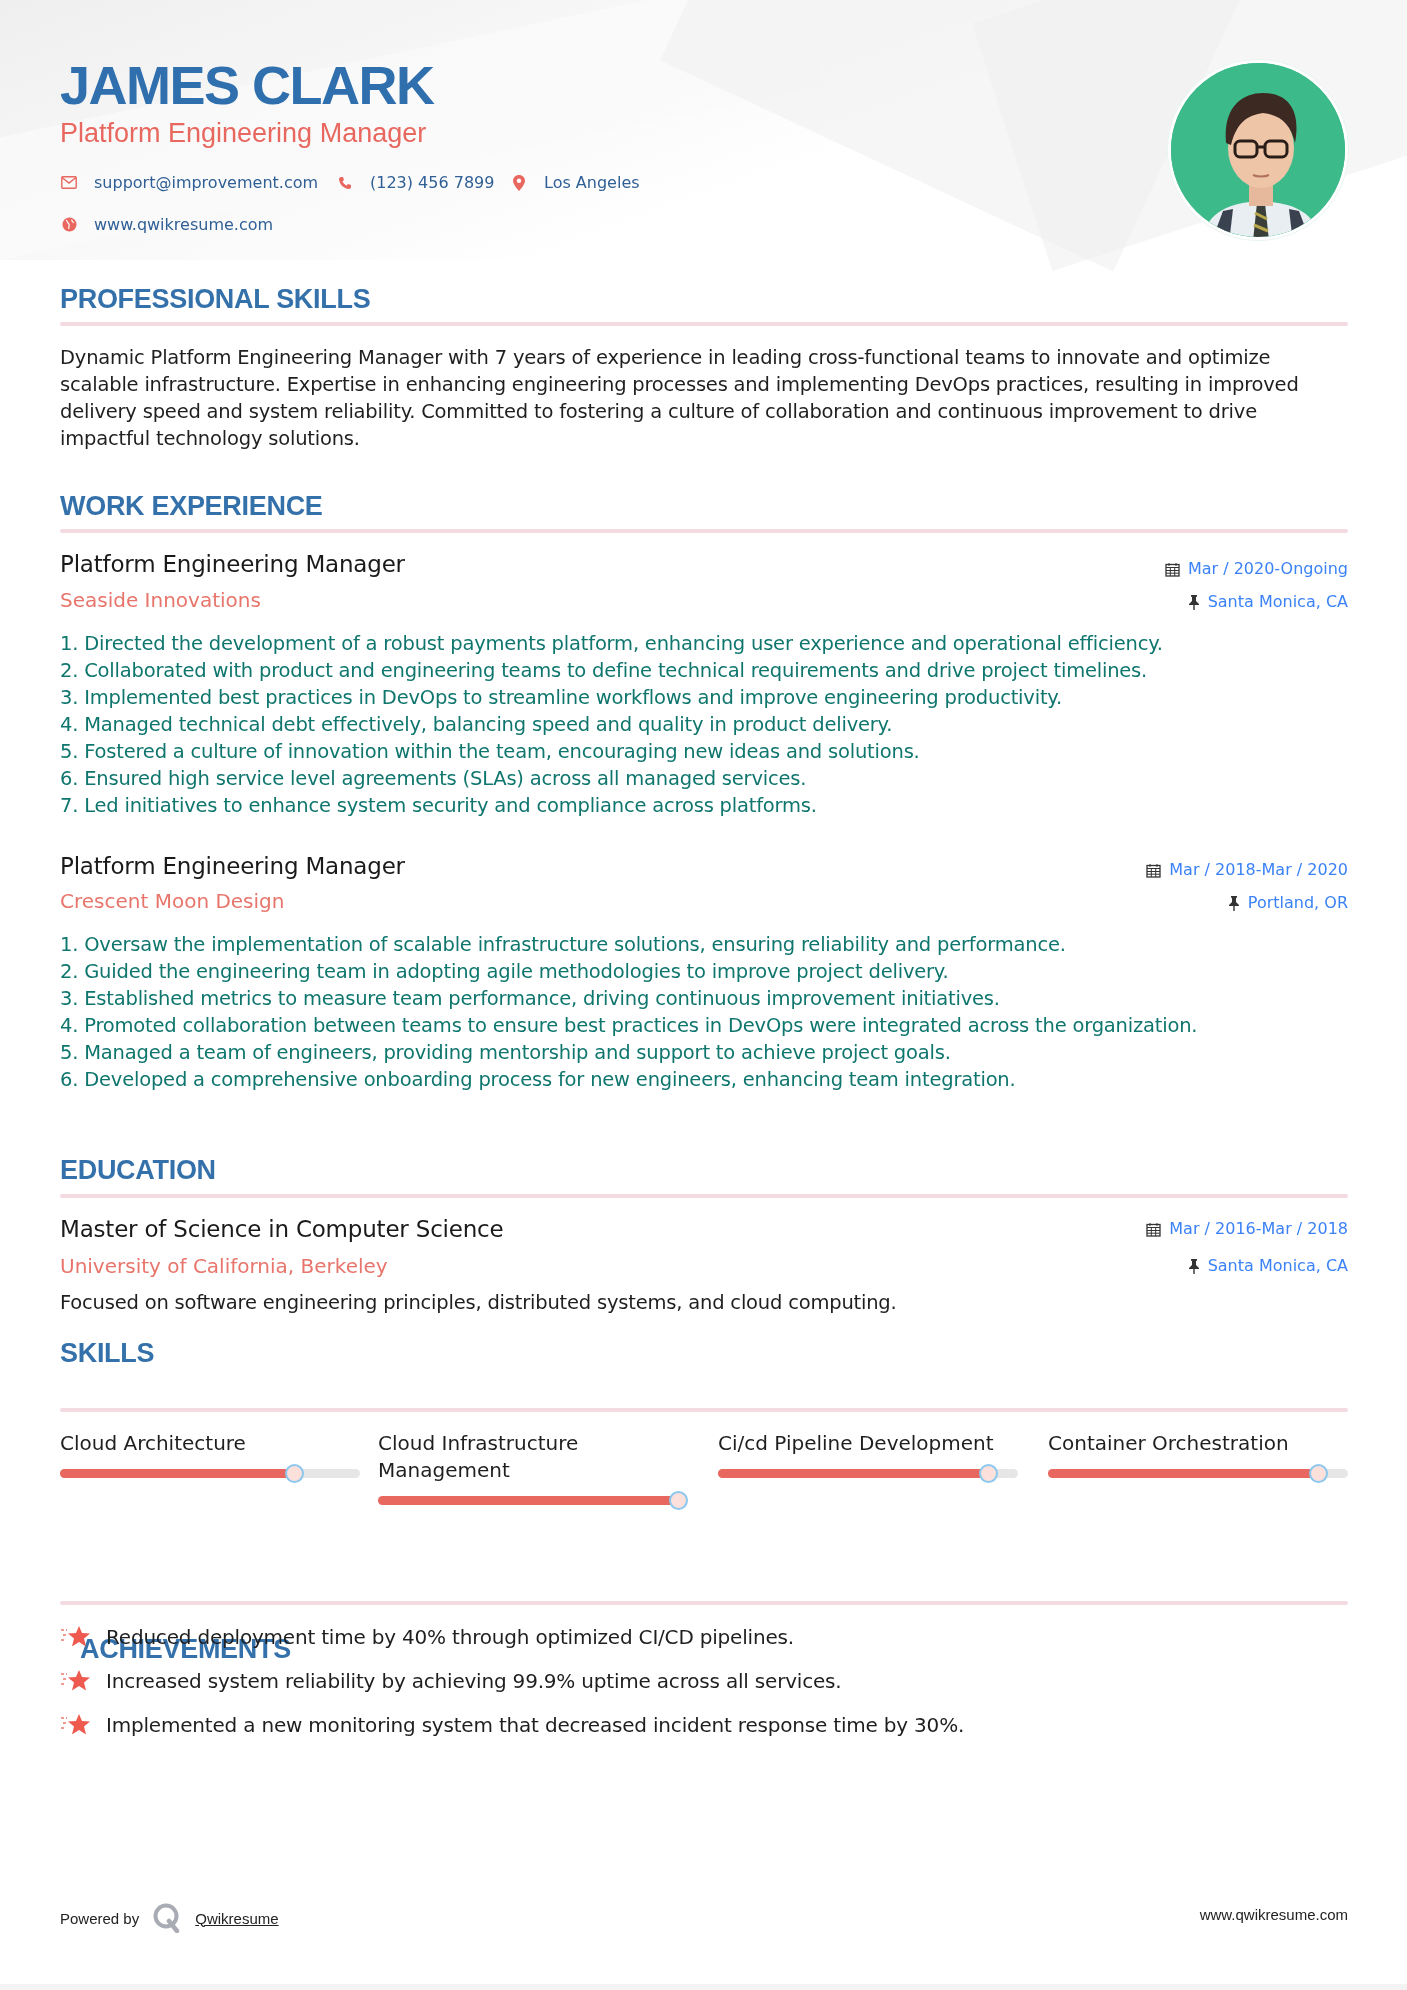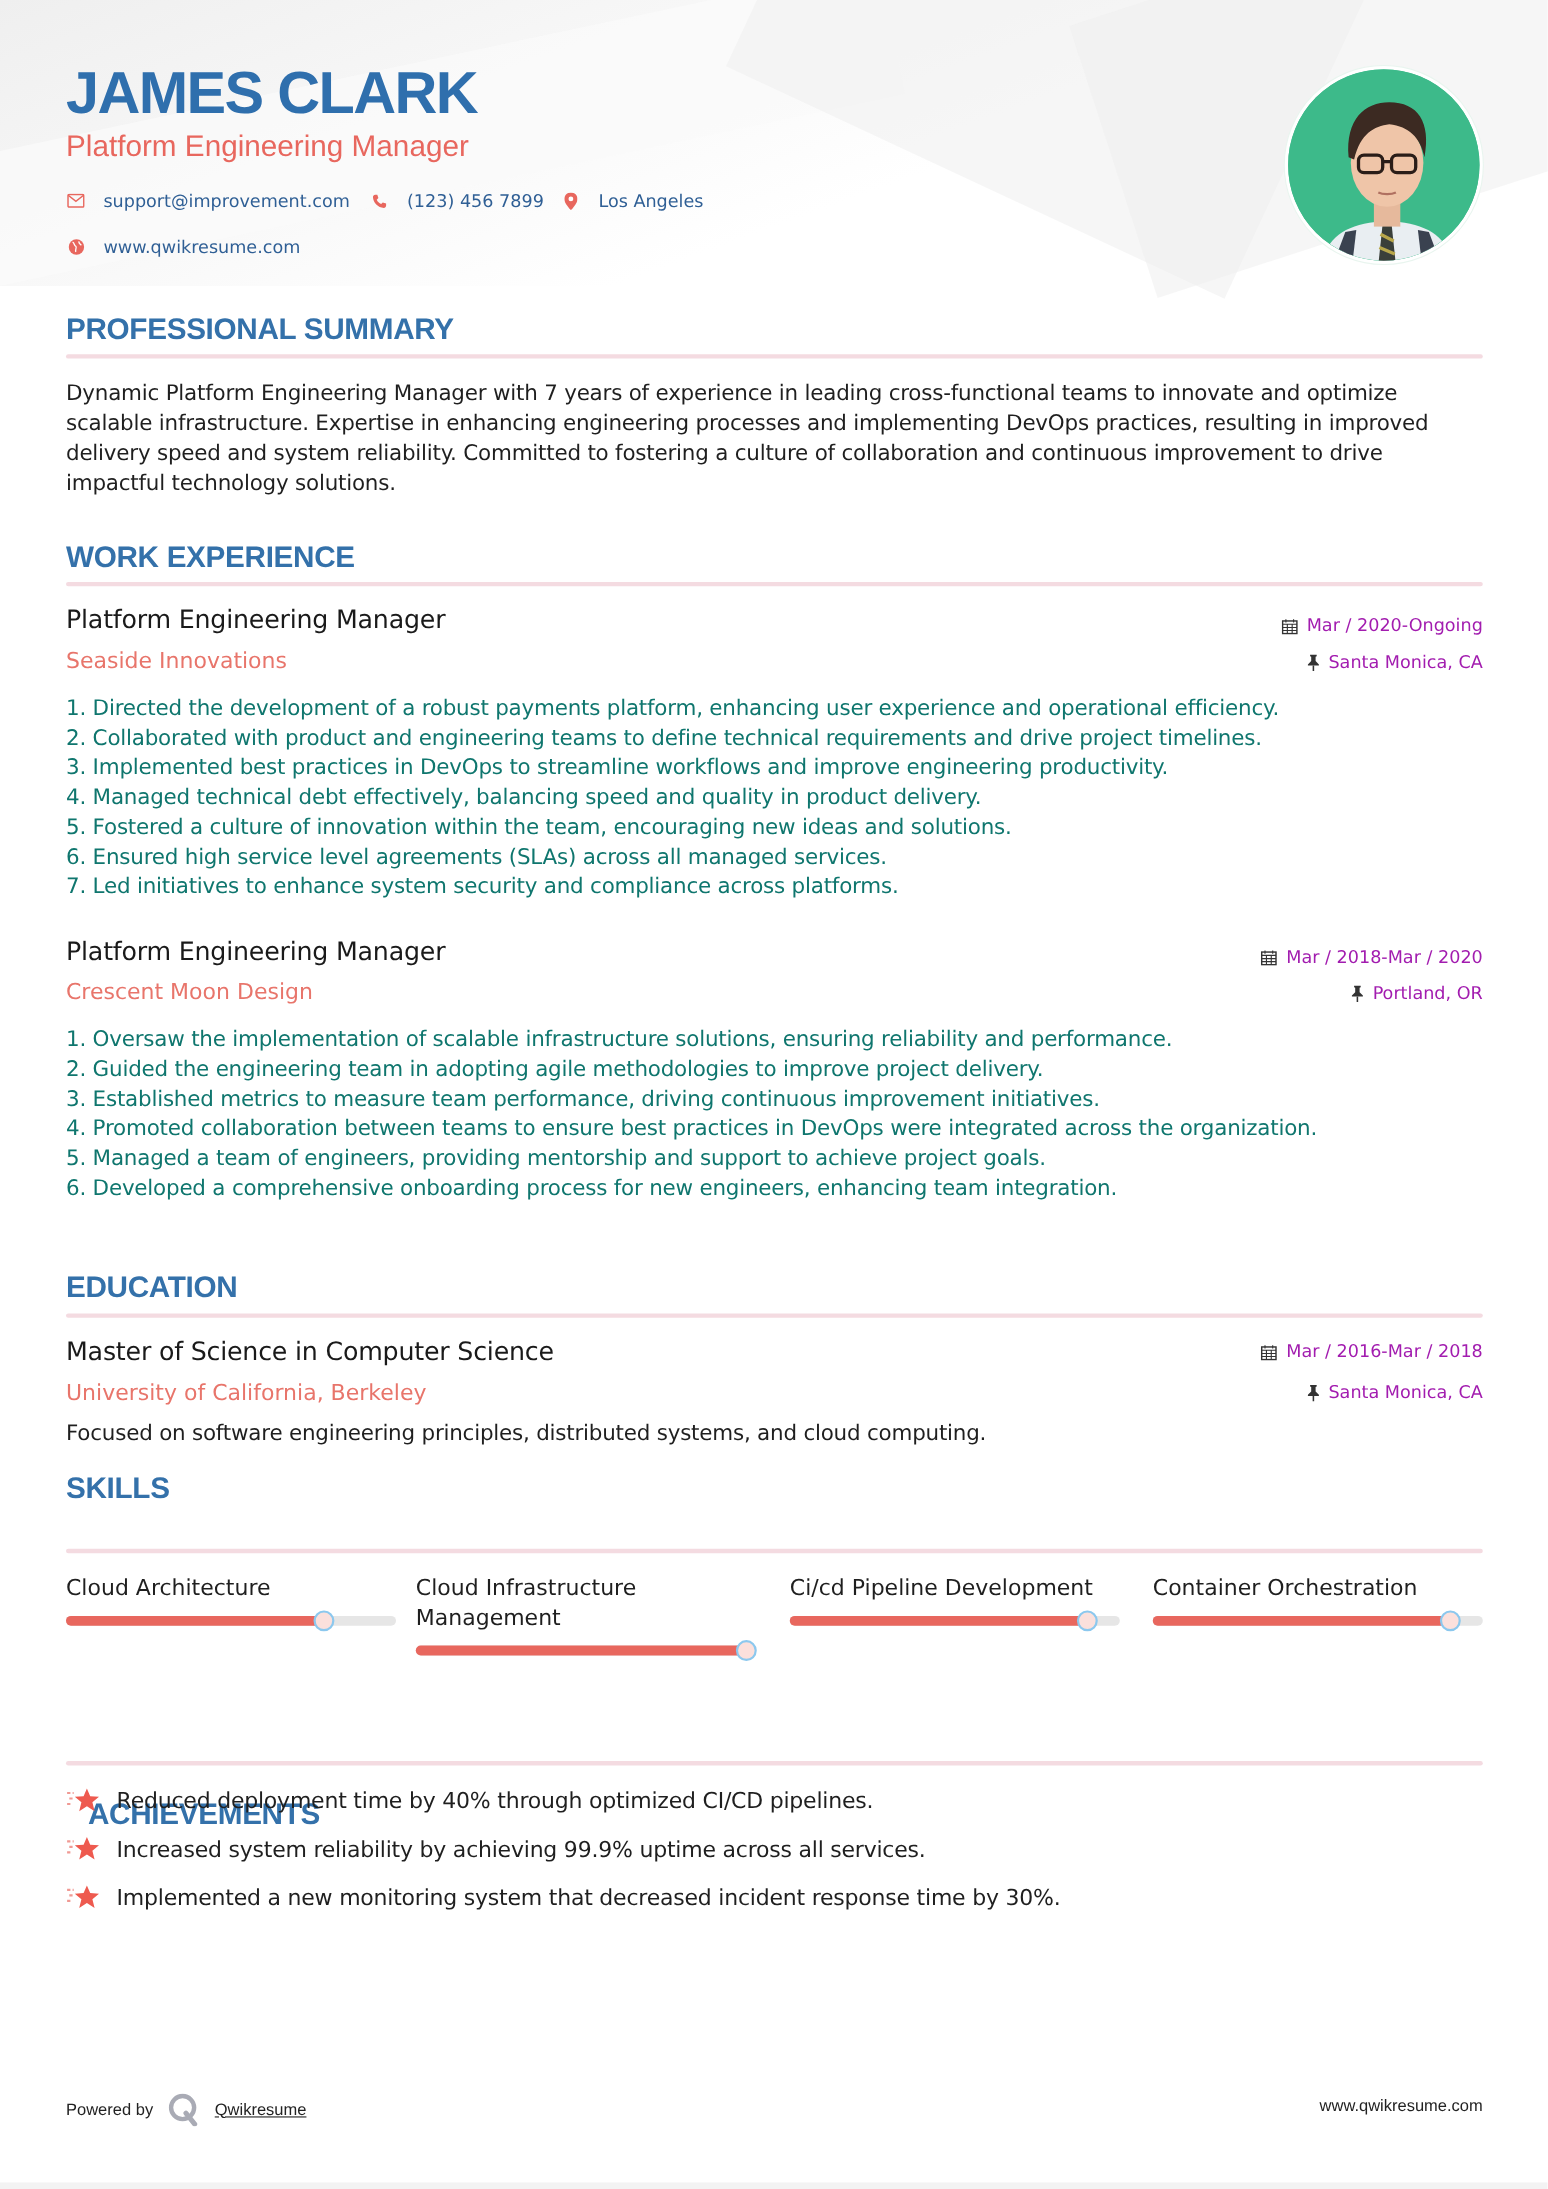--- a/index.html
+++ b/index.html
@@ -32,21 +32,21 @@
             background: #3dba8a; overflow: hidden; border: 3px solid #ffffff; box-shadow: 0 0 0 1px #e9f5ef; }
 
   .sec-h { position: absolute; left: 60px; font-family: "Liberation Sans", sans-serif; font-weight: bold;
            font-size: 27px; color: #3471aa; letter-spacing: -0.3px; line-height: 1; }
   .sec-line { position: absolute; left: 60px; width: 1288px; height: 4px; background: #f4dbe1; border-radius: 2px; }
 
   .para { position: absolute; left: 60px; width: 1290px; font-size: 19.5px; line-height: 27px; color: #1f1f1f; letter-spacing: -0.2px; }
 
   .job-title { position: absolute; left: 60px; font-size: 23px; color: #1a1a1a; line-height: 1; letter-spacing: -0.2px; }
   .job-company { position: absolute; left: 60px; font-size: 20px; color: #e8756b; line-height: 1; }
-  .meta { position: absolute; right: 59px; font-size: 16px; color: #a21caf; display: flex; align-items: center; line-height: 1; }
+  .meta { position: absolute; right: 59px; font-size: 16px; color: #3b82f6; display: flex; align-items: center; line-height: 1; }
   .meta .mi { margin-right: 8px; display: inline-flex; }
 
   .bullets { position: absolute; left: 60px; width: 1300px; list-style: none; font-size: 19.5px; line-height: 27px; color: #0f766e; letter-spacing: -0.2px; }
 
   .skill { position: absolute; width: 300px; }
   .skill-name { font-size: 20px; line-height: 27px; color: #1f1f1f; }
   .skill-track { position: relative; height: 9px; background: #e6e6e6; border-radius: 5px; margin-top: 12px; }
   .skill-fill { position: absolute; left: 0; top: 0; height: 9px; background: #e8675e; border-radius: 5px; }
   .skill-knob { position: absolute; top: -5px; width: 19px; height: 19px; border-radius: 50%;
                 border: 2px solid #8cc8ee; background: #fbe0dc; margin-left: -9px; }
@@ -118,21 +118,21 @@
     <rect x="78" y="115" width="24" height="28" fill="#e6b99c"></rect>
     <ellipse cx="90" cy="85" rx="33" ry="40" fill="#efc5a8"></ellipse>
     <path d="M55 80 C52 45 70 30 92 30 C118 30 130 48 124 80 C120 62 110 52 92 50 C78 52 66 58 60 82 Z" fill="#3c2a22"></path>
     <rect x="64" y="78" width="22" height="16" rx="5" fill="none" stroke="#2a1d18" stroke-width="3"></rect>
     <rect x="94" y="78" width="22" height="16" rx="5" fill="none" stroke="#2a1d18" stroke-width="3"></rect>
     <path d="M86 84 L94 84" stroke="#2a1d18" stroke-width="3"></path>
     <path d="M82 112 C86 114 94 114 98 112" stroke="#b07060" stroke-width="2" fill="none"></path>
   </svg>
 </div>
 
-<div class="sec-h" style="top:286px;">PROFESSIONAL SUMMARY</div>
+<div class="sec-h" style="top:286px;">PROFESSIONAL SKILLS</div>
 <div class="sec-line" style="top:322px;"></div>
 <div class="para" style="top:344px;">Dynamic Platform Engineering Manager with 7 years of experience in leading cross-functional teams to innovate and optimize scalable infrastructure. Expertise in enhancing engineering processes and implementing DevOps practices, resulting in improved delivery speed and system reliability. Committed to fostering a culture of collaboration and continuous improvement to drive impactful technology solutions.</div>
 
 <div class="sec-h" style="top:493px;">WORK EXPERIENCE</div>
 <div class="sec-line" style="top:529px;"></div>
 
 <div class="job-title" style="top:553px;">Platform Engineering Manager</div>
 <div class="meta" style="top:561px;">
   <span class="mi">
     <svg width="15" height="15" viewBox="0 0 15 15">

